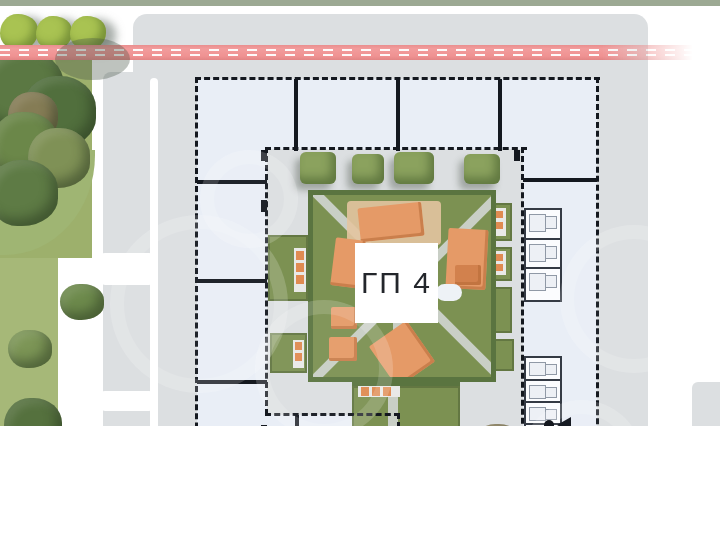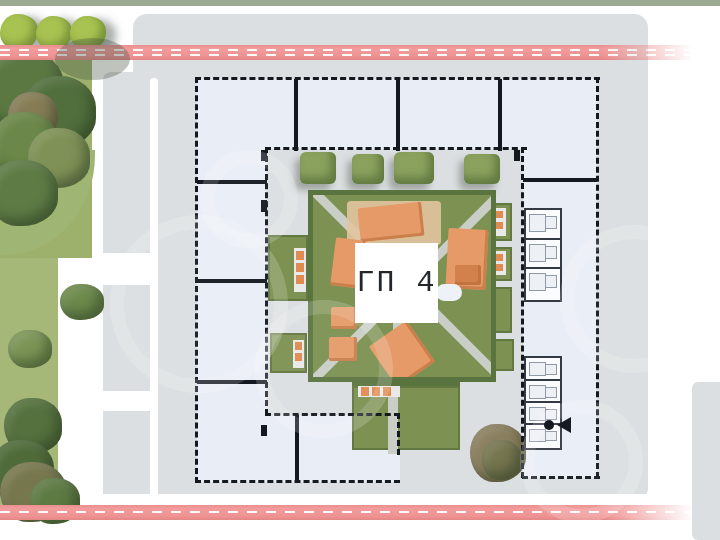--- a/index.html
+++ b/index.html
@@ -1,17 +1,17 @@
 <!DOCTYPE html>
 <html><head>
 <meta charset="utf-8">
 <style>
   html,body{margin:0;padding:0;background:#fff;}
-  #stage{position:relative;width:720px;height:540px;overflow:hidden;background:#ffffff;
-         font-family:Liberation Mono, monospace;}
+  #stage{position:relative;width:720px;height:426px;overflow:hidden;background:#ffffff;
+         font-family:Liberation Sans, sans-serif;}
   .abs{position:absolute;}
 
   
   .site-gray{background:#dcdfe1;border-radius:14px;}
   .white-cut{background:#ffffff;border-radius:5px;}
 
   
   .road{height:15px;background:linear-gradient(#e98f8f,#f29c9c 25%,#ef9292 75%,#e28585);
         -webkit-mask-image:linear-gradient(to right,#000 86%,transparent 99%);
         mask-image:linear-gradient(to right,#000 86%,transparent 99%);}

